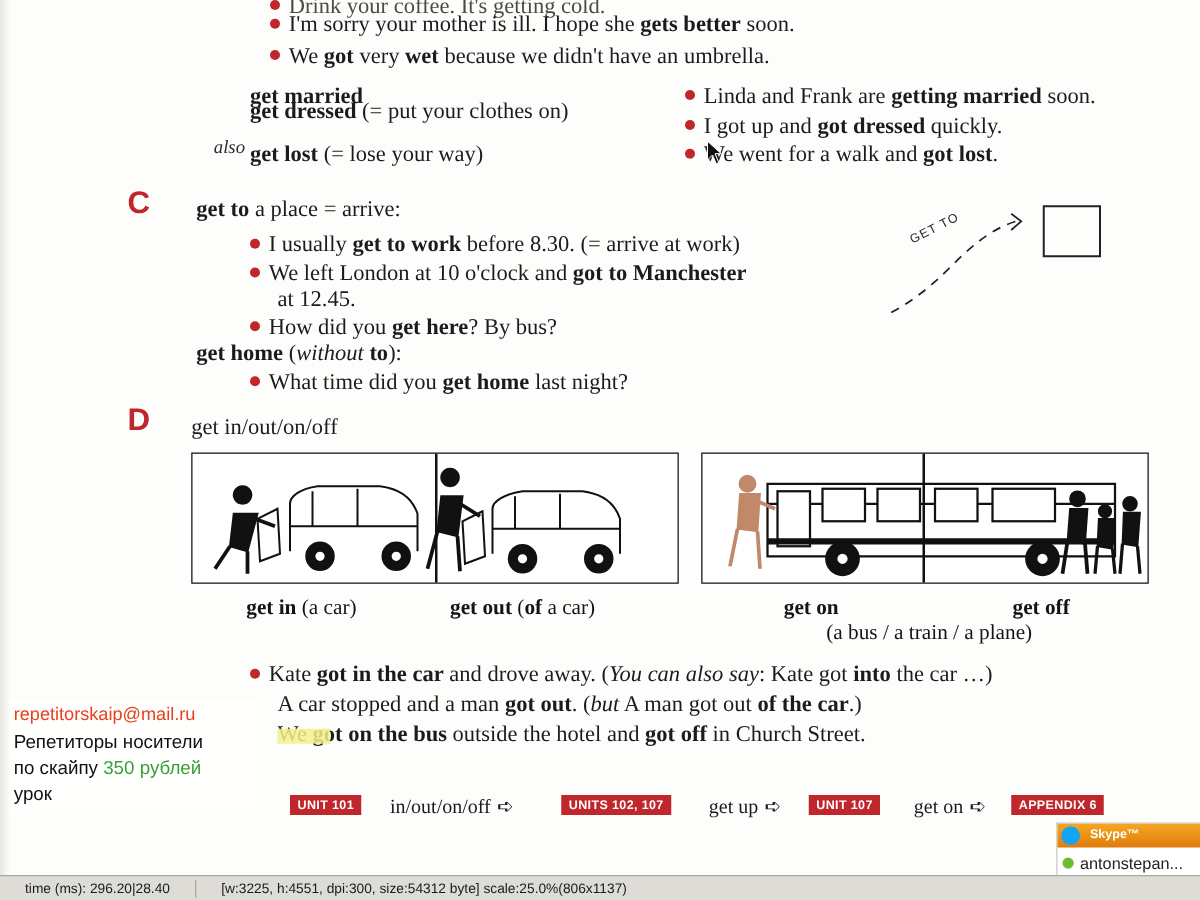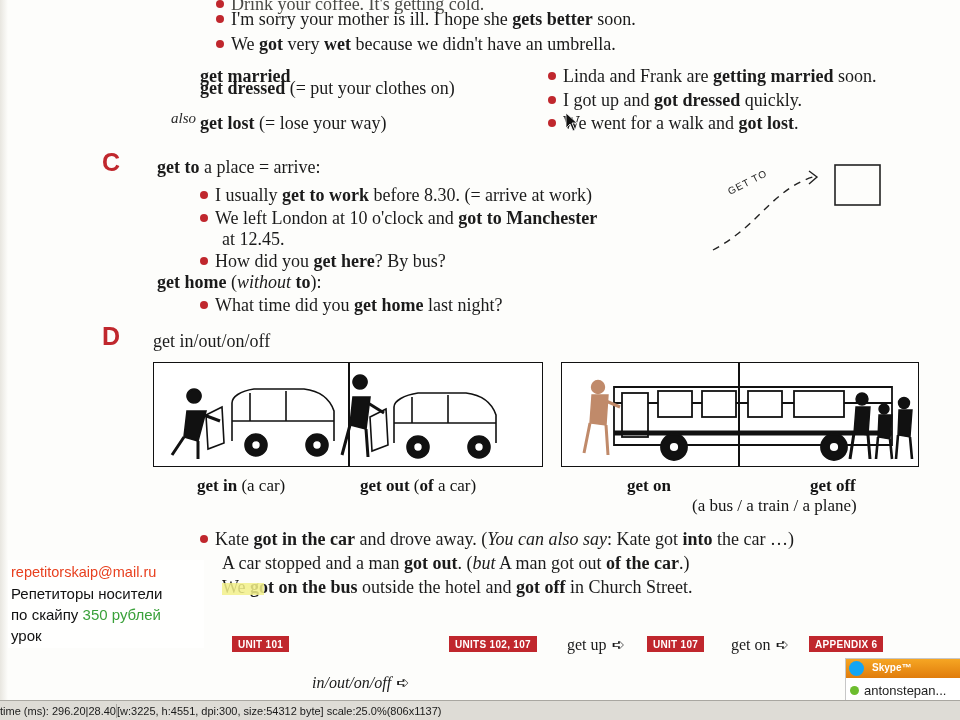--- a/index.html
+++ b/index.html
@@ -79,21 +79,21 @@
   
   #cursor { position:absolute; left:565px; top:112px; width:14px; height:20px; }
 
   
   #statusbar {
     position:absolute; left:0; bottom:0; width:960px; height:20px;
     background:#dedcd6; border-top:1px solid #a9a7a1;
     font-family:"Liberation Sans", sans-serif; font-size:11px; color:#1a1a1a;
     display:flex; align-items:center;
   }
-  #statusbar .cell { padding:0 0; white-space:nowrap; }
+  #statusbar .cell { padding:0 20px; white-space:nowrap; }
   #statusbar .sep { width:1px; height:14px; background:#a9a7a1; }
 
   
   #skype {
     position:absolute; right:0; bottom:20px; width:115px; height:42px;
     background:#fff; border-left:1px solid #c7c7c7; border-top:1px solid #c7c7c7;
     font-family:"Liberation Sans", sans-serif;
   }
   #skype .bar {
     height:19px; background:linear-gradient(to bottom,#f6a623,#e07c0c);
@@ -247,36 +247,36 @@
         <path d="M337,47 L336,72 L348,74 L350,47 Z"></path>
         <path d="M336,72 L334,96 M348,74 L350,96" stroke-width="2.6"></path>
       </g>
     </svg>
   </div>
 
   <div class="caption" style="left:197px; top:476px;"><b>get in</b> (a car)</div>
   <div class="caption" style="left:360px; top:476px;"><b>get out</b> (<b>of</b> a car)</div>
   <div class="caption" style="left:627px; top:476px;"><b>get on</b></div>
   <div class="caption" style="left:810px; top:476px;"><b>get off</b></div>
-  <div class="caption" style="left:661px; top:496px;margin-left:31px;">(a bus / a train / a plane)</div>
+  <div class="caption" style="left:661px; top:496px;">(a bus / a train / a plane)</div>
 
   <div class="line t18" style="left:200px; top:529px;">
     <span class="bullet"></span>Kate <b>got in the car</b> and drove away. (<i>You can also say</i>: Kate got <b>into</b> the car …)
   </div>
   <div class="line t18" style="left:222px; top:577px;">
     We <b>got on the bus</b> outside the hotel and <b>got off</b> in Church Street.
   </div>
   <div class="line t18" style="left:222px; top:553px;">
     A car stopped and a man <b>got out</b>. (<i>but</i> A man got out <b>of the car</b>.)
   </div>
   <div style="position:absolute;left:222px;top:583px;width:42px;height:12px;background:#f2f08a;opacity:.85;"></div>
 
   <div class="unitbox" style="left:232px; top:636px;">UNIT 101</div>
 
-  <div class="reflabel" style="left:312px; top:673px;font-style:italic;">
+  <div class="reflabel" style="left:312px; top:635px;">
     <span>in/out/on/off</span><span class="arrowglyph">&nbsp;➪</span>
   </div>
   <div class="unitbox" style="left:449px; top:636px;">UNITS 102, 107</div>
 
   <div class="reflabel" style="left:567px; top:635px;">
     <span>get up</span><span class="arrowglyph">&nbsp;➪</span>
   </div>
   <div class="unitbox" style="left:647px; top:636px;">UNIT 107</div>
 
   <div class="reflabel" style="left:731px; top:635px;">

